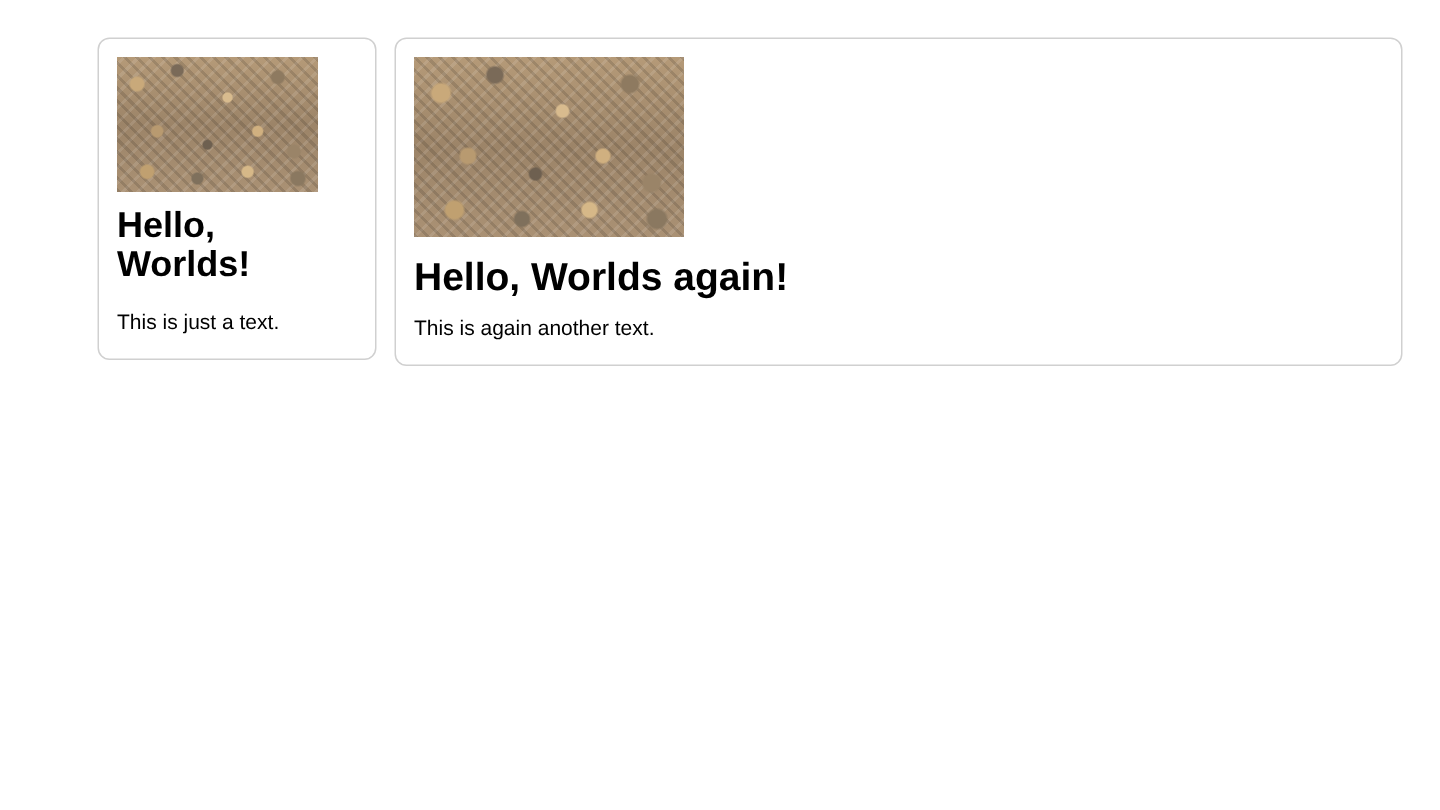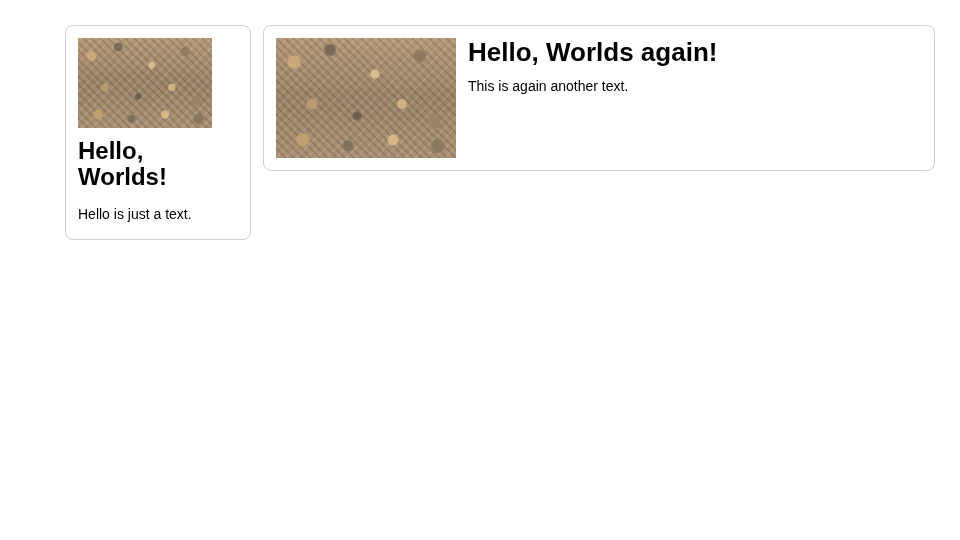--- a/index.html
+++ b/index.html
@@ -24,21 +24,21 @@
     .card-vertical {
       width: 186px;
       display: flex;
       flex-direction: column;
       margin-left: 40px;
     }
 
     .card-horizontal {
       flex: 1;
       display: flex;
-      flex-direction: row;
+      flex-direction: column;
       gap: 12px;
     }
 
     .thumb {
       background: #a08060;
       position: relative;
       overflow: hidden;
       flex-shrink: 0;
     }
 
@@ -84,21 +84,21 @@
 
     .card-horizontal .content { flex: 1; }
     .card-horizontal .body-text { margin-top: 10px; }
   </style>
 </head>
 <body>
 
 <div class="card card-vertical">
   <div class="thumb thumb-sm" aria-label="firewood-texture"></div>
   <h2 class="title title-sm">Hello, Worlds!</h2>
-  <p class="body-text">Hello is just a text.</p>
+  <p class="body-text">This is just a text.</p>
 </div>
 
 <div class="card card-horizontal">
   <div class="thumb thumb-lg" aria-label="firewood-texture"></div>
   <div class="content">
     <h2 class="title title-lg">Hello, Worlds again!</h2>
     <p class="body-text">This is again another text.</p>
   </div>
 </div>
 

